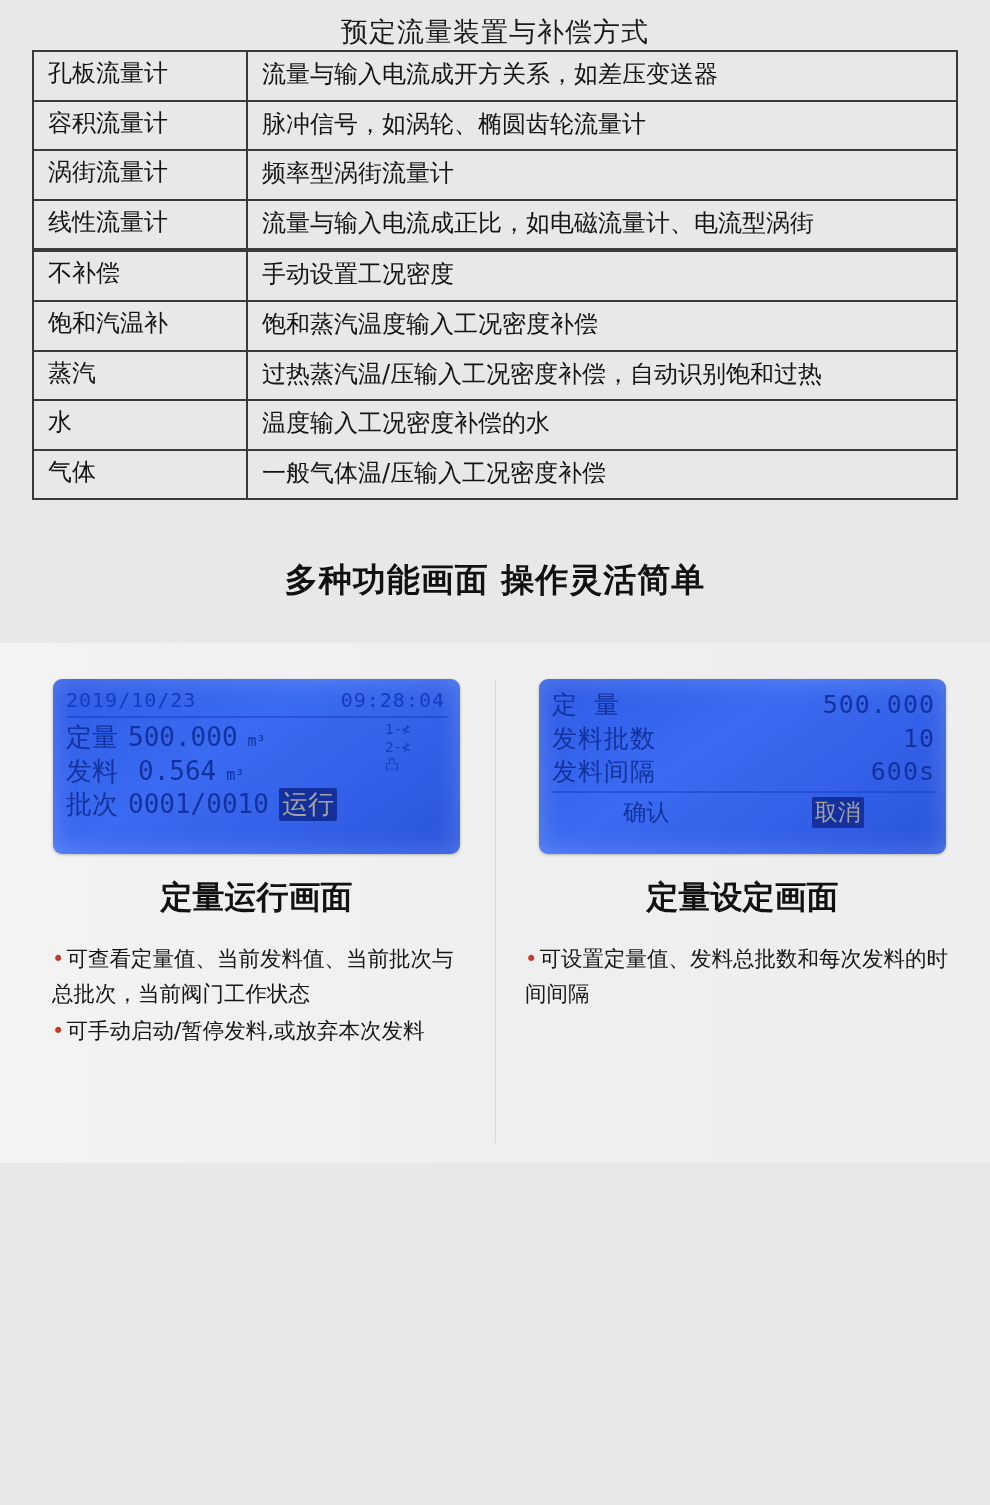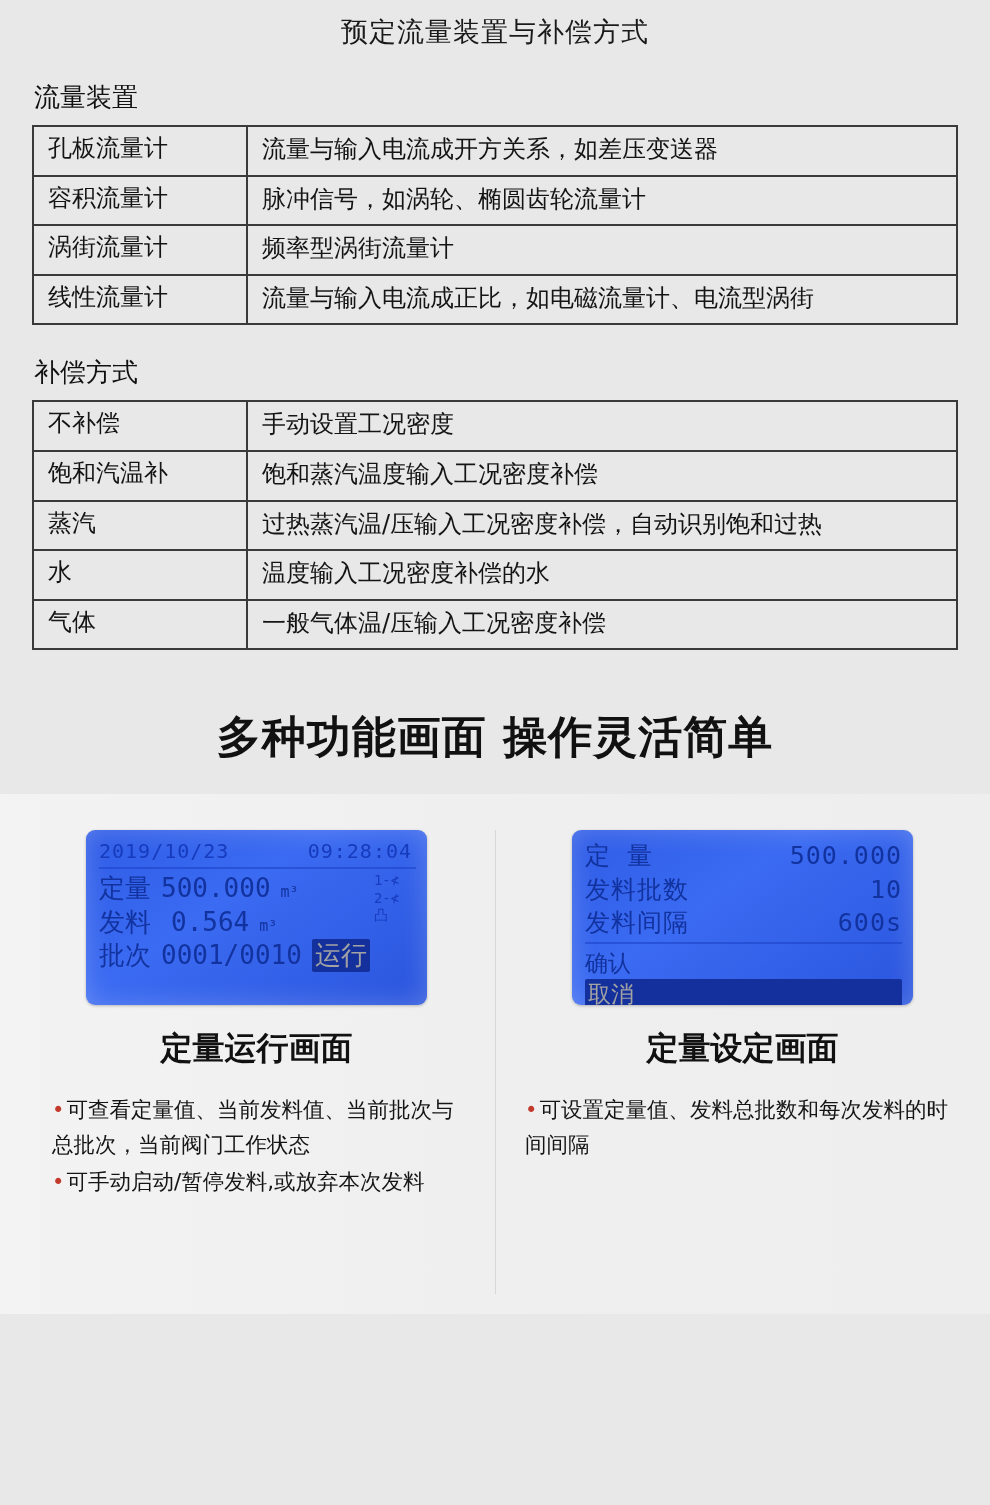--- a/index.html
+++ b/index.html
@@ -59,25 +59,25 @@
     line-height: 1.15;
     color: #141414;
   }
   table.spec td.key {
     width: 186px;
     white-space: nowrap;
     font-family: Liberation Mono, monospace;
   }
   .section2-title {
     text-align: center;
-    font-size: 44px;
+    font-size: 33px;
     font-weight: bold;
     letter-spacing: 1px;
     margin-top: 58px;
-    margin-bottom: 27px;
+    margin-bottom: 40px;
     color: #111;
   }
   .panel {
     position: relative;
     width: 990px;
     background: linear-gradient(to right, #f3f3f3 0%, #efefef 50%, #eeeeee 100%);
     padding-top: 36px;
     padding-bottom: 20px;
     min-height: 520px;
     box-sizing: border-box;
@@ -96,21 +96,21 @@
   }
   .divider {
     position: absolute;
     left: 495px;
     top: 36px;
     bottom: 20px;
     width: 1px;
     background: #d8d8d8;
   }
   .lcd {
-    width: 341px;
+    width: 407px;
     height: 175px;
     border-radius: 9px;
     margin: 0 auto;
     background: #2f5fe8;
     background: linear-gradient(145deg, #2f5ce6 0%, #3b6bf2 40%, #2a55dd 100%);
     box-shadow: inset 0 0 26px rgba(255,255,255,0.22), 0 1px 3px rgba(0,0,0,0.25);
     box-sizing: border-box;
     padding: 9px 11px 2px 13px;
     font-family: "DejaVu Sans Mono", "Liberation Mono", monospace;
     color: #0b2aa8;
@@ -177,21 +177,20 @@
     background: #1a3fc4;
     opacity: .55;
     margin: 3px 0 3px 0;
   }
   .lcd2 .footer {
     display: flex;
     justify-content: space-around;
     font-size: 23px;
     color: #12339f;
     padding-top: 1px;
-    flex-direction: column;
   }
   .cap-title {
     text-align: center;
     font-size: 32px;
     font-weight: bold;
     margin-top: 22px;
     color: #111;
   }
   .bullets {
     margin-top: 22px;
@@ -212,21 +211,20 @@
   .col.right .bullets { padding-left: 30px; }
 </style>
 </head>
 <body>
 
 <div class="page">
 
   <div class="top-section">
     <div class="sub-title">预定流量装置与补偿方式</div>
 
-    <div class="section-label">流量装置</div>
     <table class="spec">
       <tbody>
         <tr>
           <td class="key">孔板流量计</td>
           <td>流量与输入电流成开方关系，如差压变送器</td>
         </tr>
         <tr>
           <td class="key">容积流量计</td>
           <td>脉冲信号，如涡轮、椭圆齿轮流量计</td>
         </tr>
@@ -234,21 +232,20 @@
           <td class="key">涡街流量计</td>
           <td>频率型涡街流量计</td>
         </tr>
         <tr>
           <td class="key">线性流量计</td>
           <td>流量与输入电流成正比，如电磁流量计、电流型涡街</td>
         </tr>
       </tbody>
     </table>
 
-    <div class="section-label">补偿方式</div>
     <table class="spec">
       <tbody>
         <tr>
           <td class="key">不补偿</td>
           <td>手动设置工况密度</td>
         </tr>
         <tr>
           <td class="key">饱和汽温补</td>
           <td>饱和蒸汽温度输入工况密度补偿</td>
         </tr>

